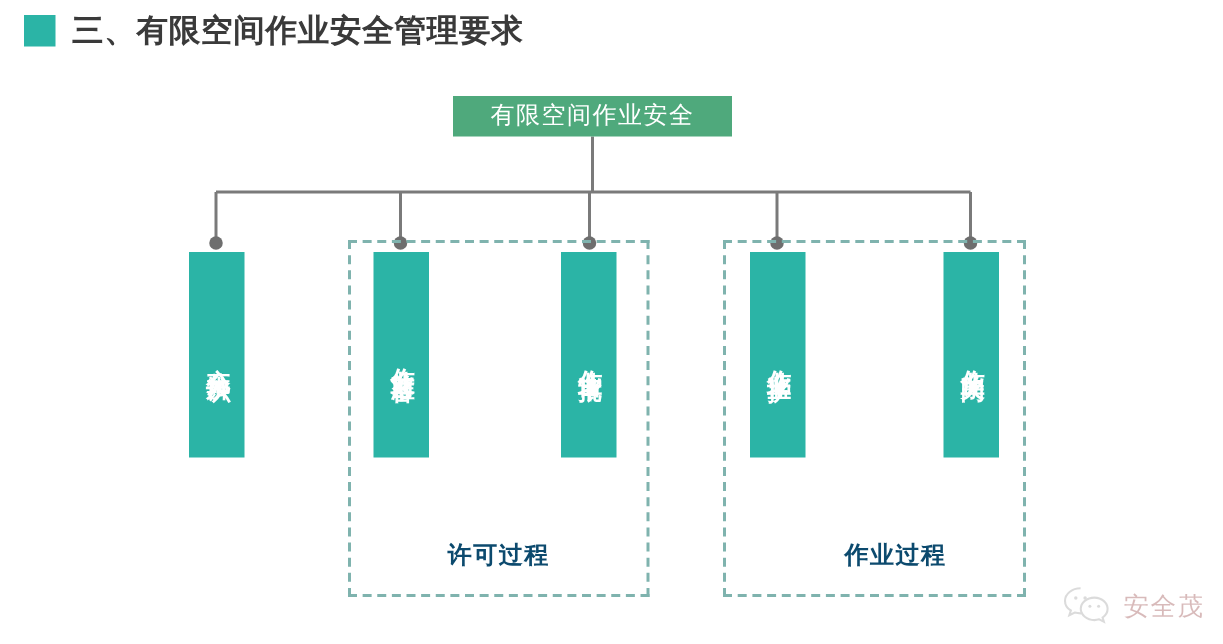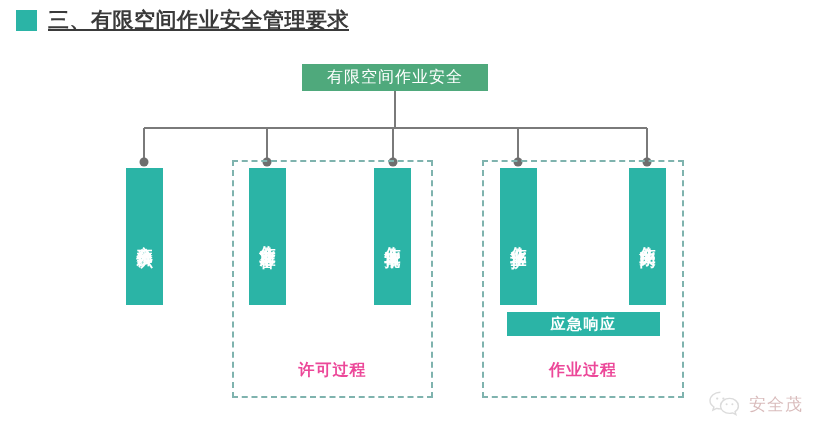--- a/index.html
+++ b/index.html
@@ -29,21 +29,20 @@
     height: 21px;
     background: #2BB4A6;
     flex: none;
   }
   .title-text {
     font-size: 21px;
     font-weight: bold;
     color: #3a3a3a;
     letter-spacing: 0.5px;
     white-space: nowrap;
-    text-decoration: underline;
   }
 
   
   .diagram {
     position: absolute;
     left: 0;
     top: 0;
     width: 815px;
     height: 429px;
   }
@@ -79,26 +78,26 @@
     border: 2px dashed #7FB3AE;
     box-sizing: border-box;
   }
   #group-permit  { left: 232px; top: 160px; width: 201px; height: 238px; }
   #group-work    { left: 482px; top: 160px; width: 202px; height: 238px; }
 
   .group-label {
     position: absolute;
     font-size: 16px;
     font-weight: bold;
-    color: #ec4899;
+    color: #0c4a6e;
     letter-spacing: 1px;
     text-align: center;
   }
   #group-label-permit { left: 232px; top: 360px; width: 201px; }
-  #group-label-work   { left: 482px; top: 360px; width: 202px; }
+  #group-label-work   { left: 496px; top: 360px; width: 202px; }
 
   
   .leaf {
     position: absolute;
     top: 168px;
     width: 37px;
     height: 137px;
     background: #2BB4A6;
     color: #ffffff;
     font-size: 16px;
@@ -188,21 +187,20 @@
 
   <div class="group-frame" id="group-permit"></div>
   <div class="group-frame" id="group-work"></div>
 
   <div class="leaf" id="leaf-0">充分辨识</div>
   <div class="leaf" id="leaf-1">作业前准备</div>
   <div class="leaf" id="leaf-2">作业审批</div>
   <div class="leaf" id="leaf-3">作业监护</div>
   <div class="leaf" id="leaf-4">作业关闭</div>
 
-  <div class="wide-node">应急响应</div>
 
   <div class="group-label" id="group-label-permit">许可过程</div>
   <div class="group-label" id="group-label-work">作业过程</div>
 
 </div>
 
 <div class="watermark">
   <svg class="watermark-logo" viewBox="0 0 34 30" xmlns="http://www.w3.org/2000/svg">
     <g fill="none" stroke="#8a8a8a" stroke-width="1.4">
       <path d="M12.4 3.2C6.6 3.2 2 7 2 11.6c0 2.6 1.5 4.9 3.9 6.4l-1 3.2 3.6-1.8c1.2 0.3 2.5 0.5 3.9 0.5 0.4 0 0.8 0 1.2-0.05"></path>

